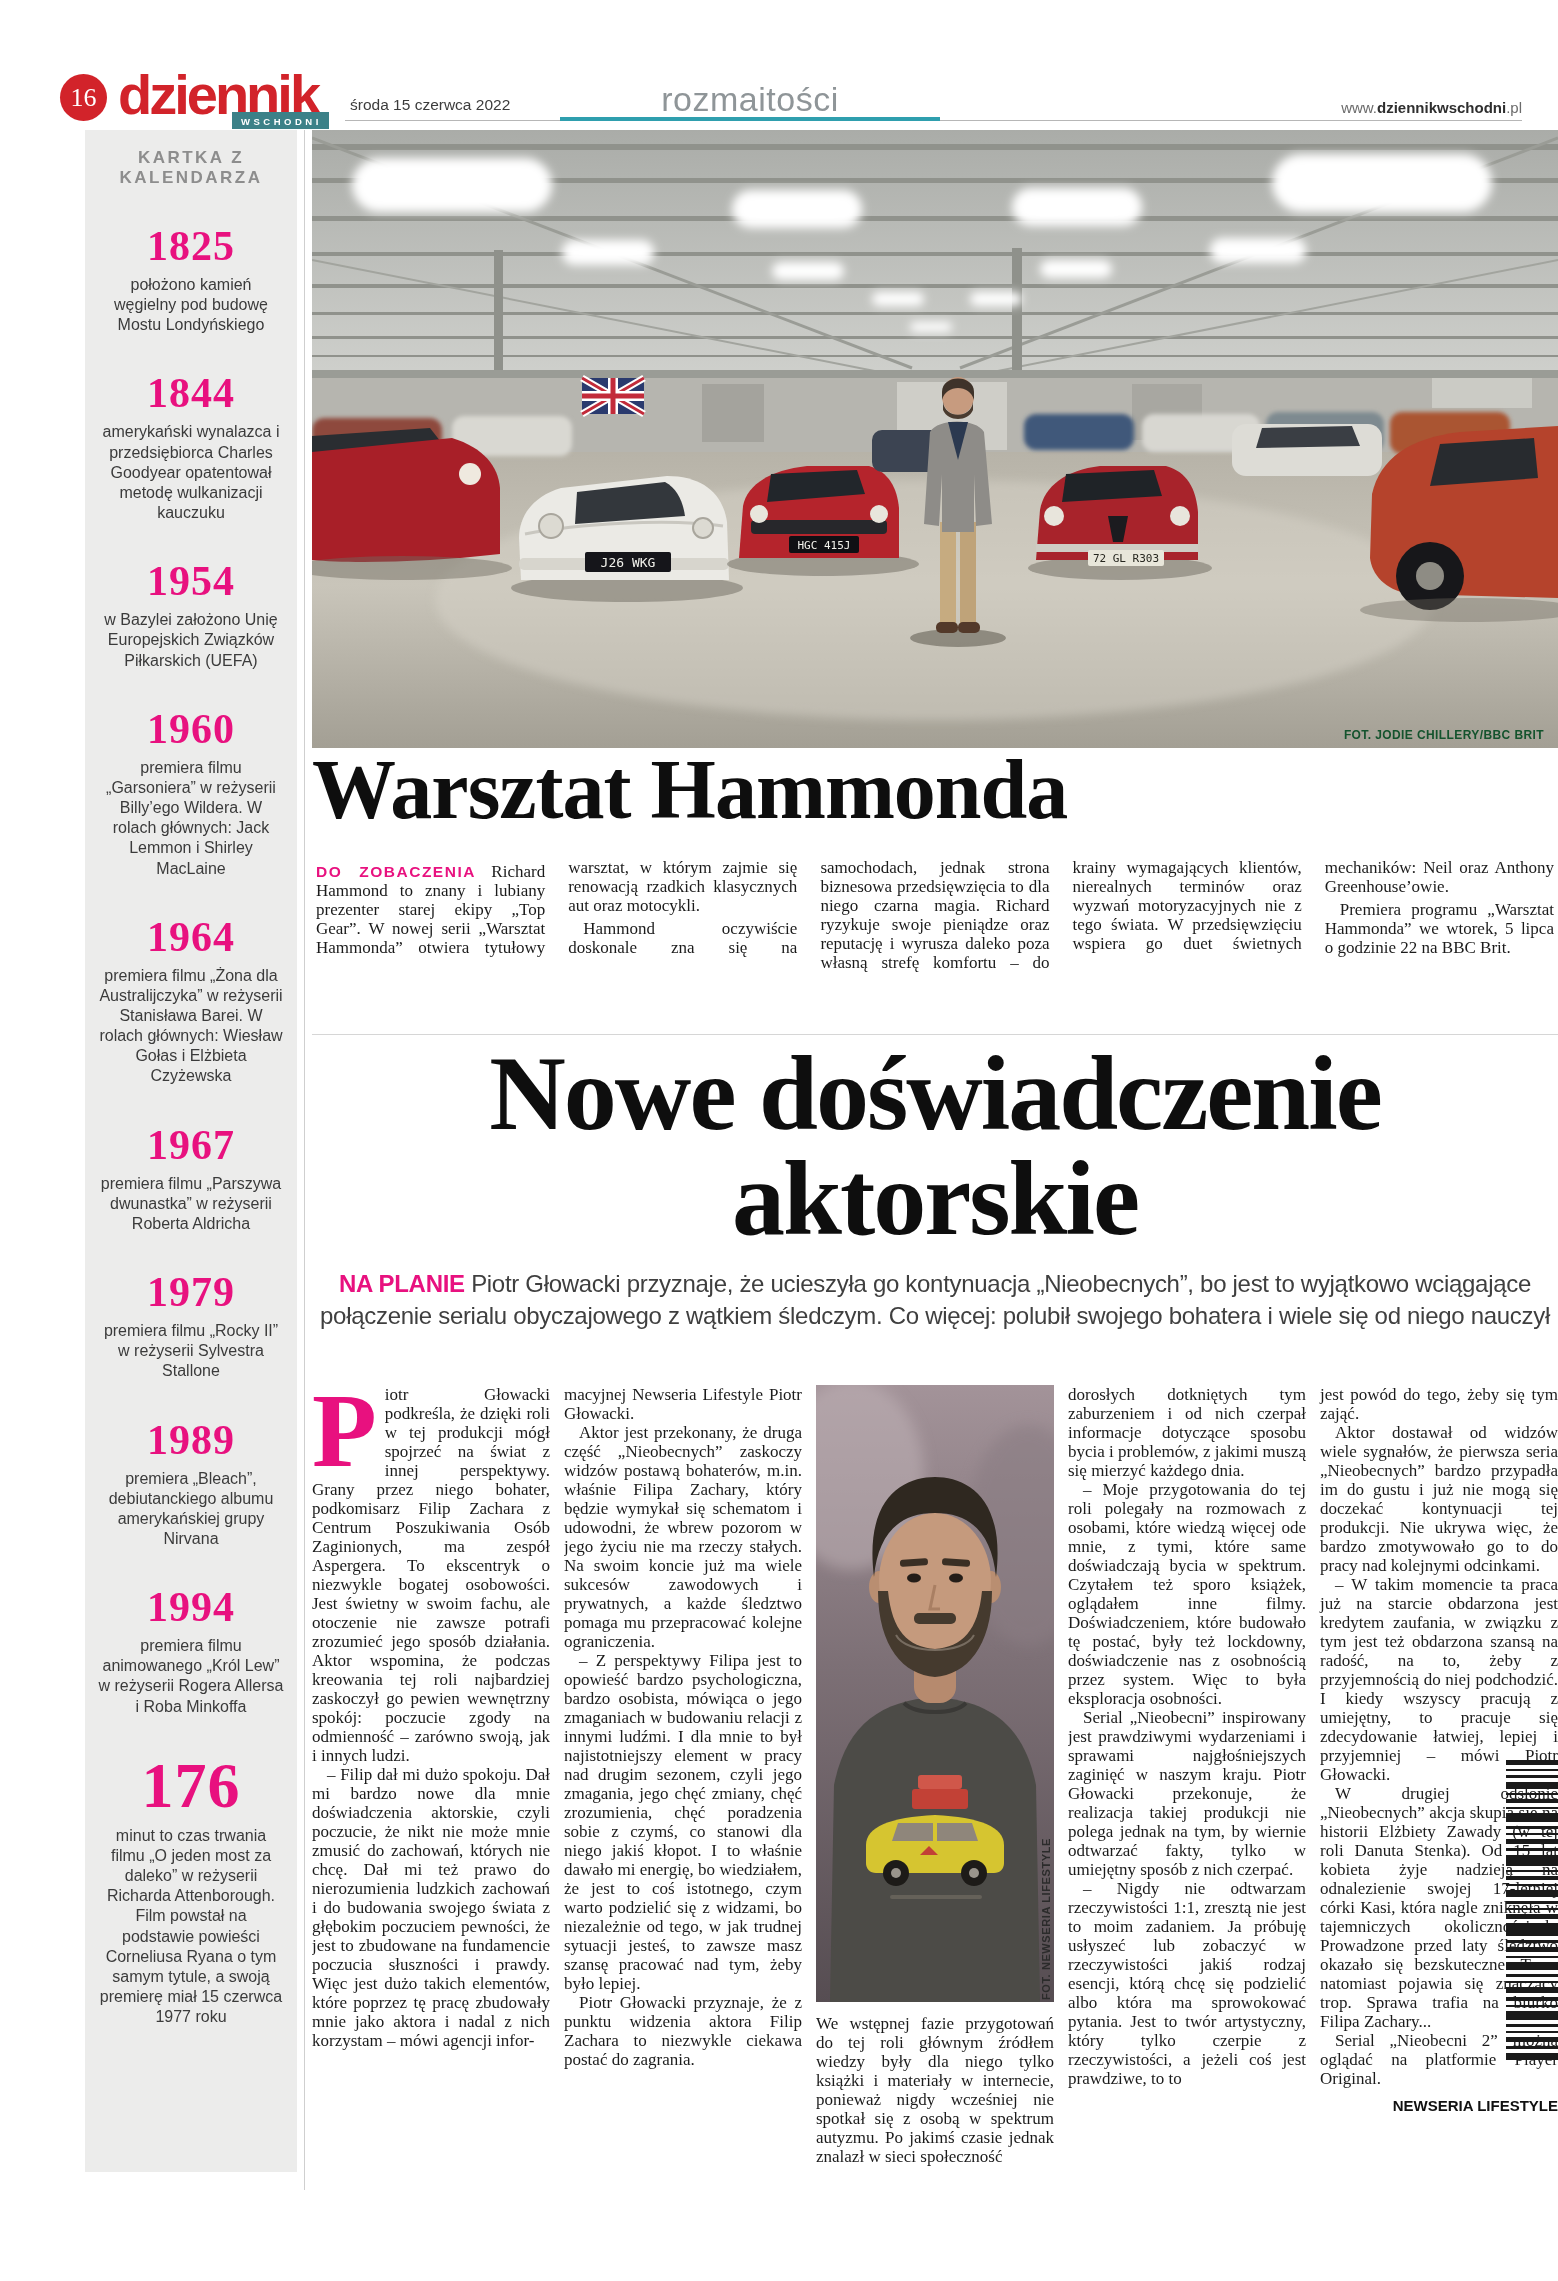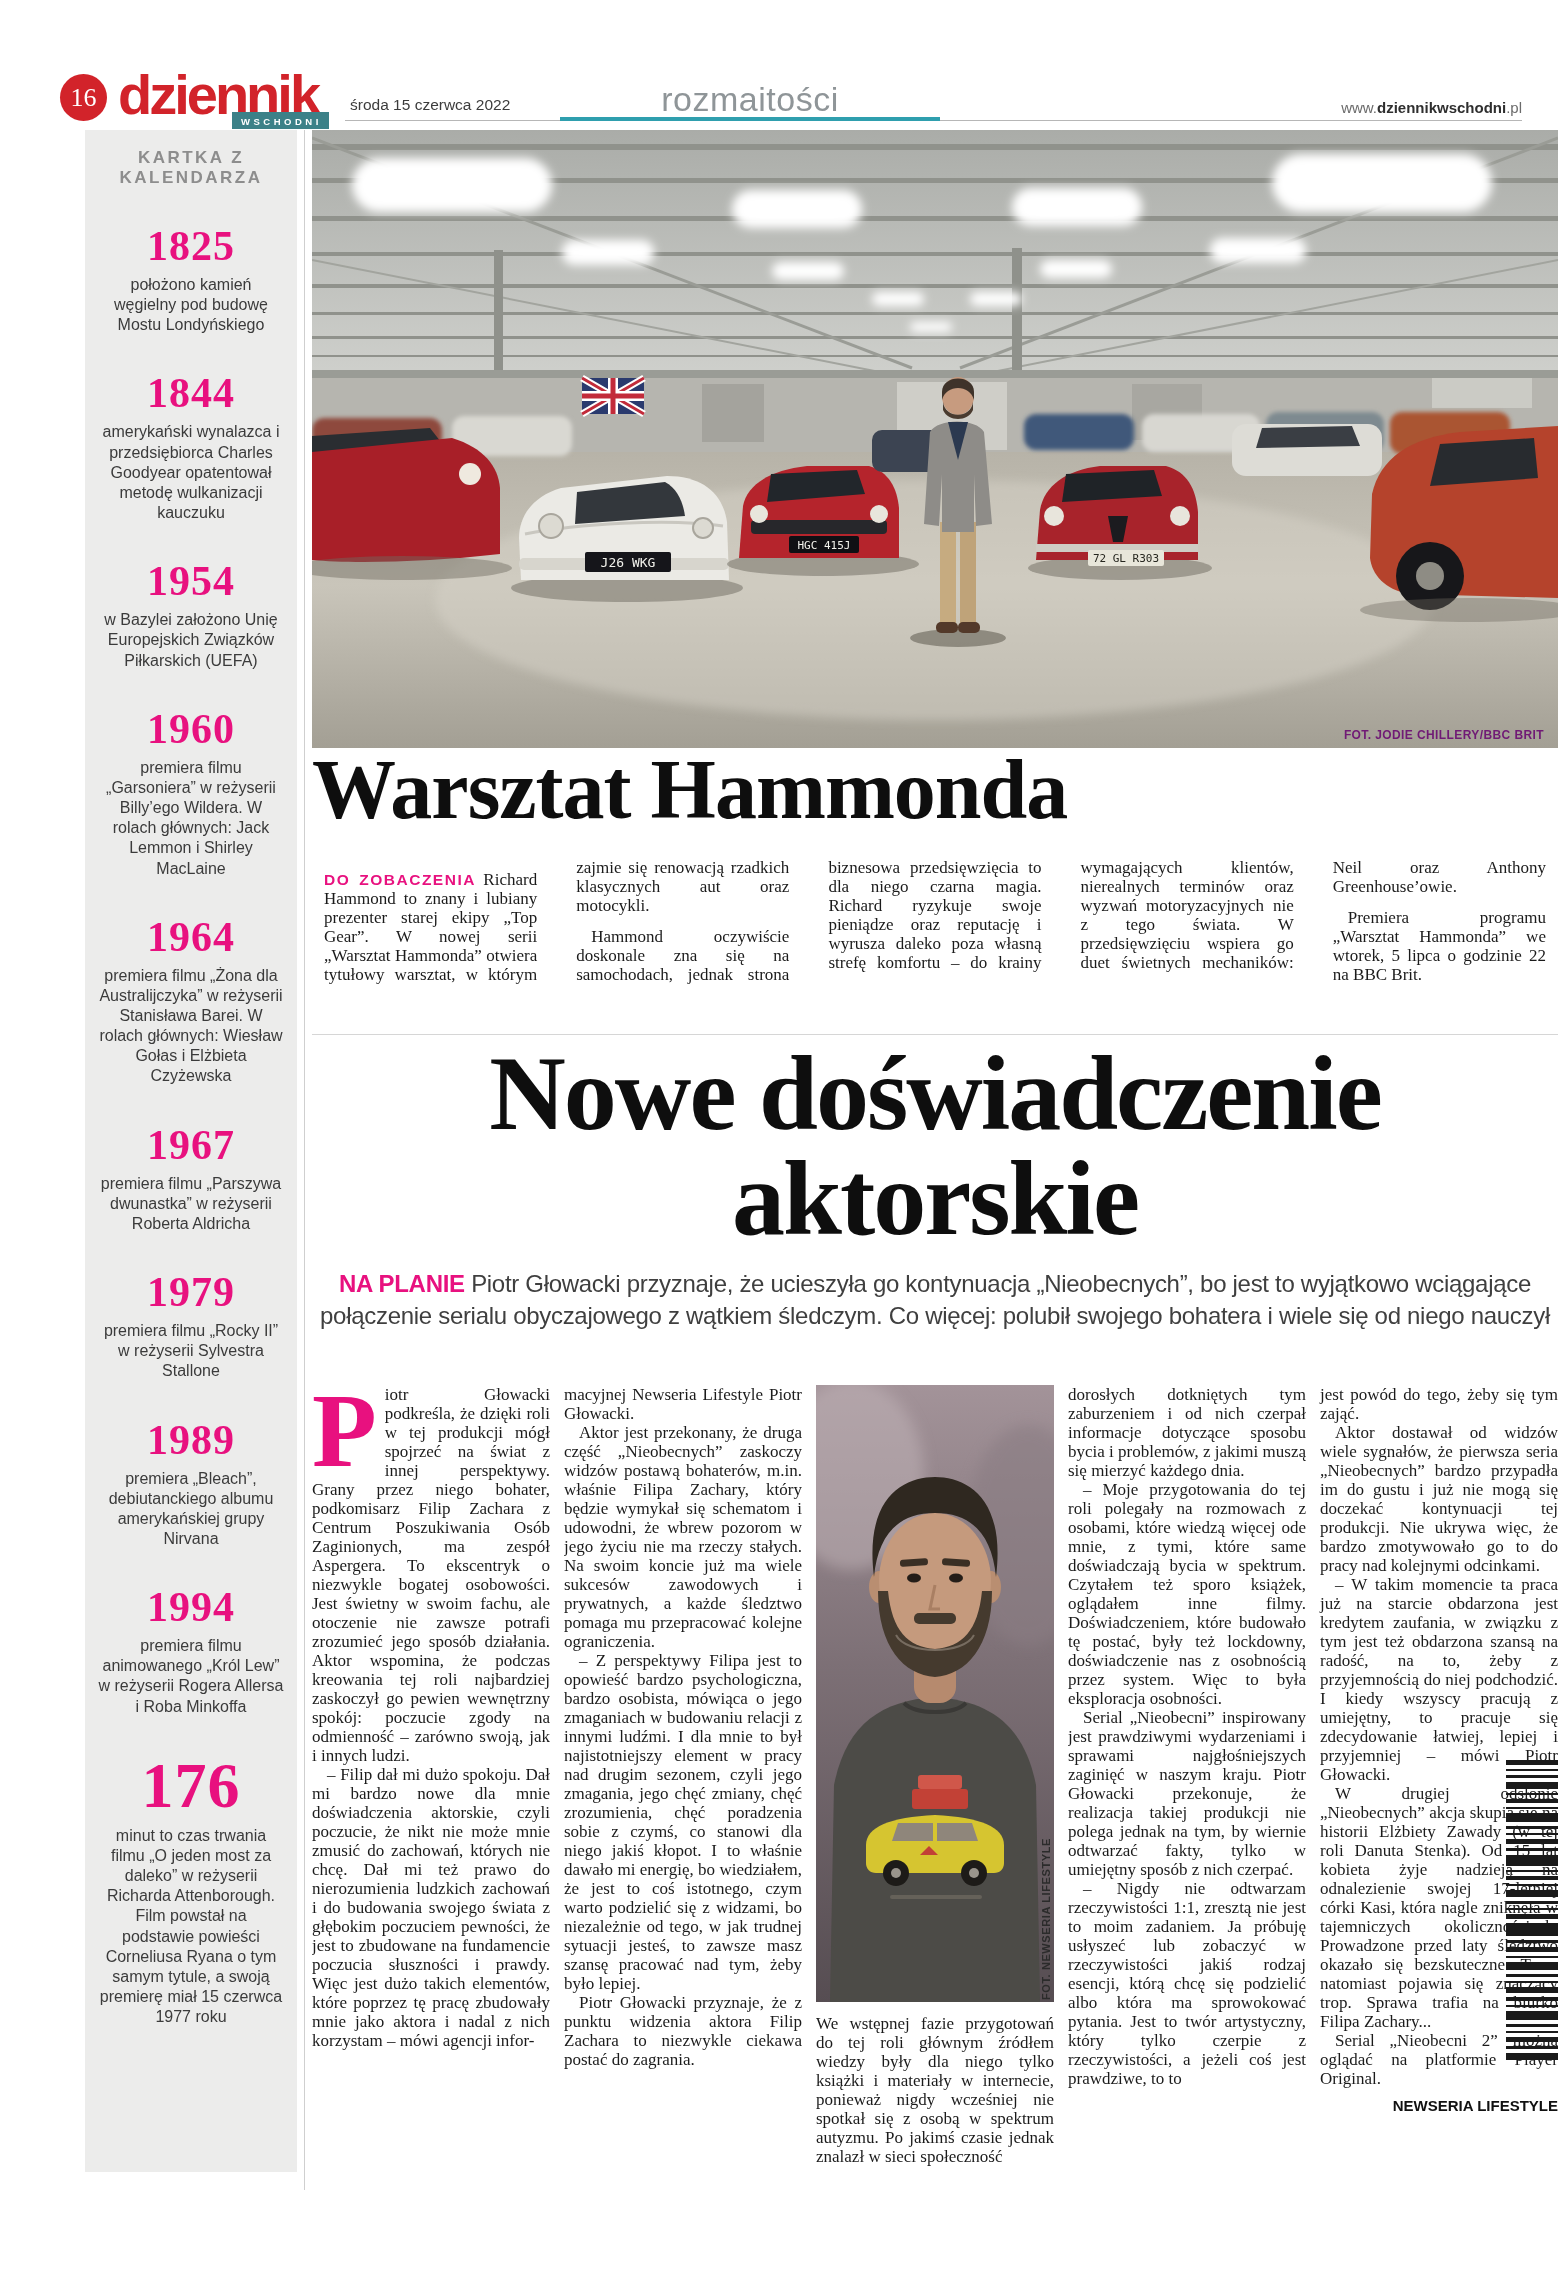--- a/index.html
+++ b/index.html
@@ -56,35 +56,35 @@
   .cal-text { font-size:16px; line-height:1.26; color:#3b3b3b; margin-top:8px; }
   .cal-item:last-child .cal-year { font-size:64px; }
 
   .v-rule { position:absolute; left:304px; top:130px; width:0; height:2060px; border-left:1px solid #cfcfcf; }
 
   
   .hero { position:absolute; left:312px; top:130px; width:1246px; height:618px; overflow:hidden; }
   .hero svg { display:block; }
   .hero-caption {
     position:absolute; right:14px; bottom:6px;
-    font:bold 12px "Liberation Sans", sans-serif; color:#701a75; letter-spacing:0.4px;
+    font:bold 12px "Liberation Sans", sans-serif; color:#14532d; letter-spacing:0.4px;
   }
 
   
   .headline1 {
     position:absolute; left:312px; top:748px; width:1246px; text-align:left;
     font-family:"Liberation Serif", serif; font-weight:bold; font-size:84px;
     letter-spacing:-1px; color:#0e0e0e; line-height:1;
   }
   .article1 {
     position:absolute; left:312px; top:858px; width:1246px; height:170px; overflow:hidden;
     column-count:5; column-gap:15px;
     font-size:17px; line-height:19px; text-align:justify;
   }
-  .article1 p { margin:12px; }
+  .article1 p { margin:4px; }
   .article1 p + p { text-indent:15px; }
   .kicker1 {
     font-family:"Liberation Sans", sans-serif; font-weight:bold;
     color:#e8117f; font-size:15.5px; letter-spacing:1.5px;
   }
   .divider { position:absolute; left:312px; top:1034px; width:1246px; border-top:1px solid #d6d6d6; }
 
   
   .headline2 {
     position:absolute; left:312px; top:1042px; width:1246px; text-align:center;

